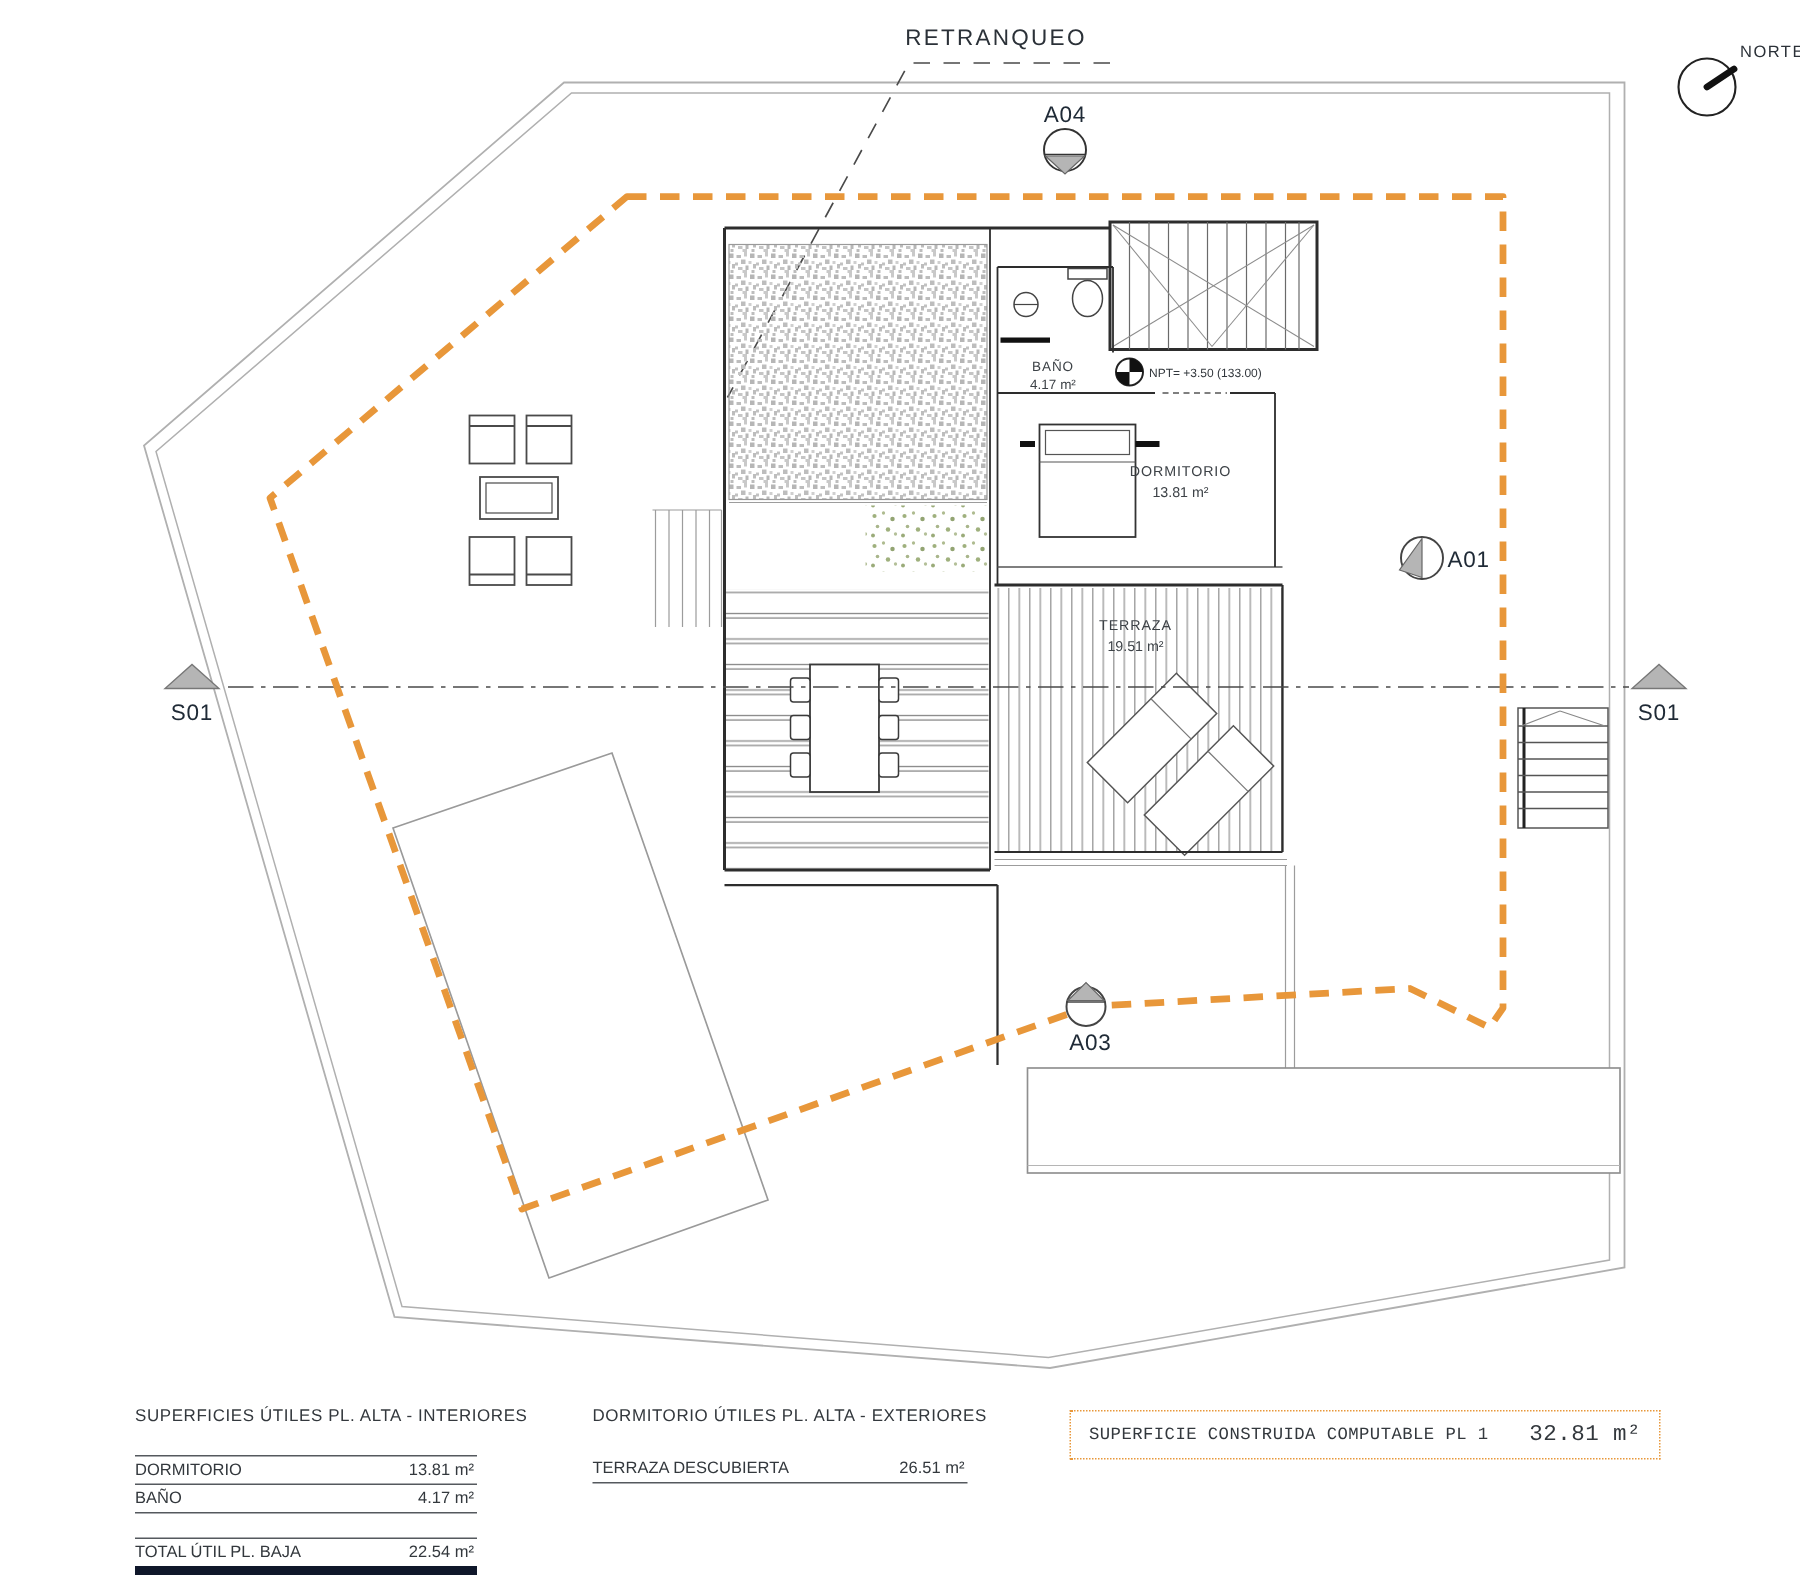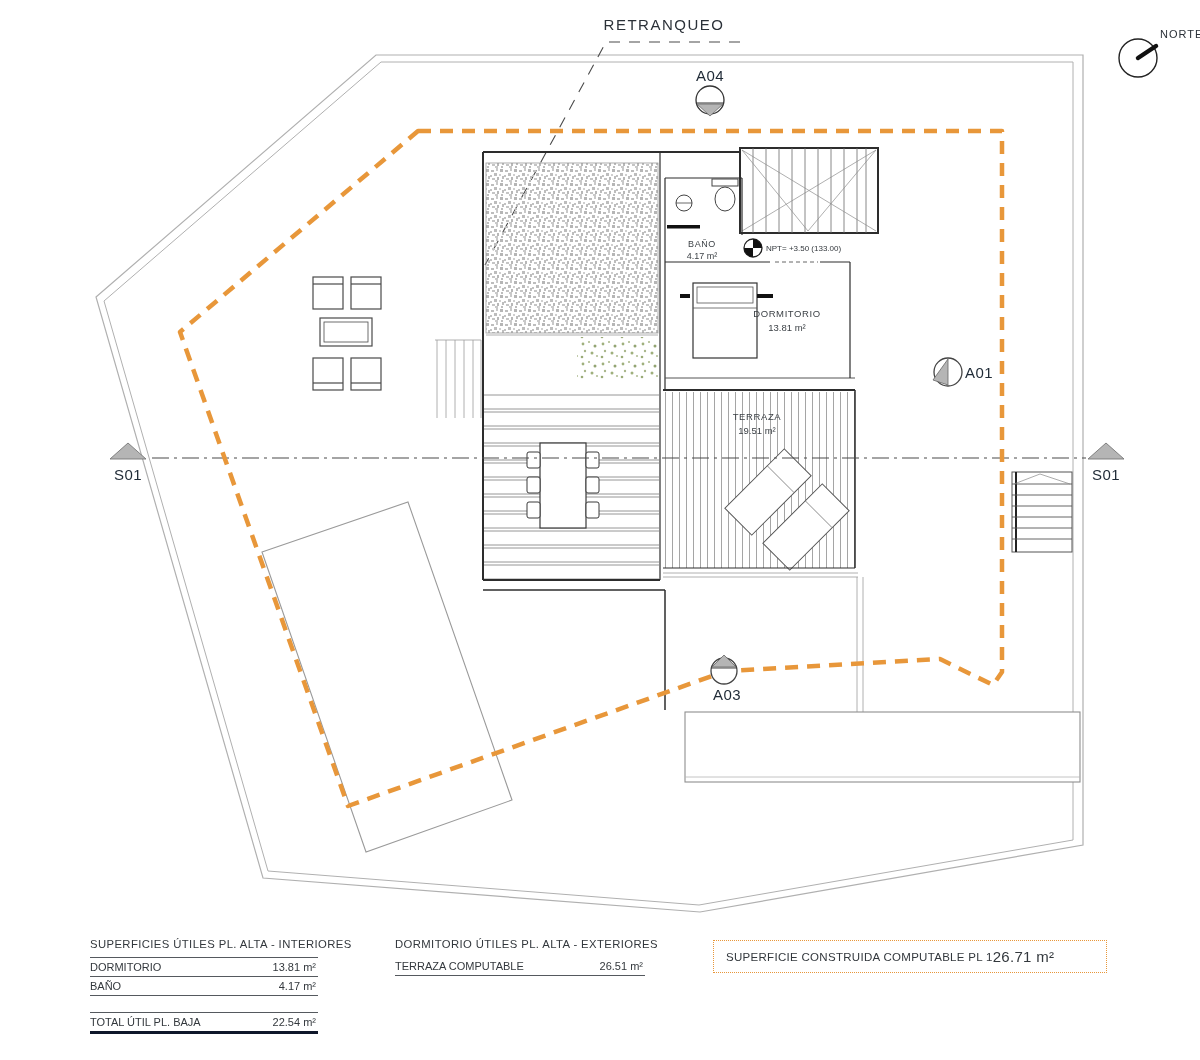--- a/index.html
+++ b/index.html
@@ -9,33 +9,33 @@
   svg{position:absolute;left:0;top:0;}
   svg text{font-family:"Liberation Sans",sans-serif;fill:#33383d;}
   .marker-label{font-size:15px;fill:#1f2a36;letter-spacing:.5px;}
   .room-name{font-size:9.5px;letter-spacing:.6px;fill:#3d4247;}
   .room-area{font-size:9.5px;fill:#3d4247;}
   .tiny-note{font-size:8px;fill:#33383d;}
   .big-label{font-size:15px;letter-spacing:1.5px;fill:#2b3138;}
   .north-label{font-size:11px;letter-spacing:1px;fill:#2b3138;}
 
   .sheet-table{position:absolute;font-size:11px;color:#33383d;}
-  .tbl-title{font-size:11.3px;letter-spacing:.4px;margin-bottom:7px;white-space:nowrap;}
+  .tbl-title{font-size:11.3px;letter-spacing:.4px;margin-bottom:20px;white-space:nowrap;}
   .tbl-rows{border-top:1px solid #55595e;}
   .tbl-row{display:flex;justify-content:space-between;align-items:baseline;
            padding:3px 2px 3px 0;border-bottom:1px solid #55595e;}
   .tbl-row .val, .tbl-total .val{white-space:nowrap;}
   .tbl-total{display:flex;justify-content:space-between;align-items:center;
-             margin-top:16px;border-top:1px solid #55595e;border-bottom:3px solid #0f172a;
+             margin-top:16px;border-top:1px solid #55595e;border-bottom:6px solid #0f172a;
              padding:3px 2px 3px 0;}
   .t1{left:90px;top:938px;width:228px;}
   .t2{left:395px;top:938px;width:250px;}
   .t2 .tbl-rows{border-top:none;margin-top:3px;}
   .t3{left:713px;top:940px;width:368px;border:1.5px dotted #E8973A;
-      padding:7px 12px;display:flex;justify-content:flex-start;align-items:center;}
+      padding:7px 12px;display:flex;justify-content:space-between;align-items:center;font-family:Liberation Mono, monospace;}
   .t3 .lbl{font-size:11.5px;letter-spacing:.3px;}
   .t3 .val{font-size:15px;letter-spacing:.3px;}
 </style>
 </head>
 <body>
 
 <svg width="1200" height="1060" viewBox="0 0 1200 1060">
   <defs>
     <pattern id="gravel" width="14" height="14" patternUnits="userSpaceOnUse">
       <rect x="1" y="2" width="3" height="2" fill="#bdbdbd"></rect>
@@ -283,22 +283,22 @@
   <div class="tbl-total">
     <span class="lbl">TOTAL ÚTIL PL. BAJA</span>
     <span class="val">22.54 m²</span>
   </div>
 </div>
 
 <div class="sheet-table t2">
   <div class="tbl-title">DORMITORIO ÚTILES PL. ALTA - EXTERIORES</div>
   <div class="tbl-rows">
     <div class="tbl-row">
-      <span class="lbl">TERRAZA COMPUTABLE</span>
+      <span class="lbl">TERRAZA DESCUBIERTA</span>
       <span class="val">26.51 m²</span>
     </div>
   </div>
 </div>
 
 <div class="sheet-table t3">
   <span class="lbl">SUPERFICIE CONSTRUIDA COMPUTABLE PL 1</span>
-  <span class="val">26.71 m²</span>
+  <span class="val">32.81 m²</span>
 </div>
 
 </body></html>

